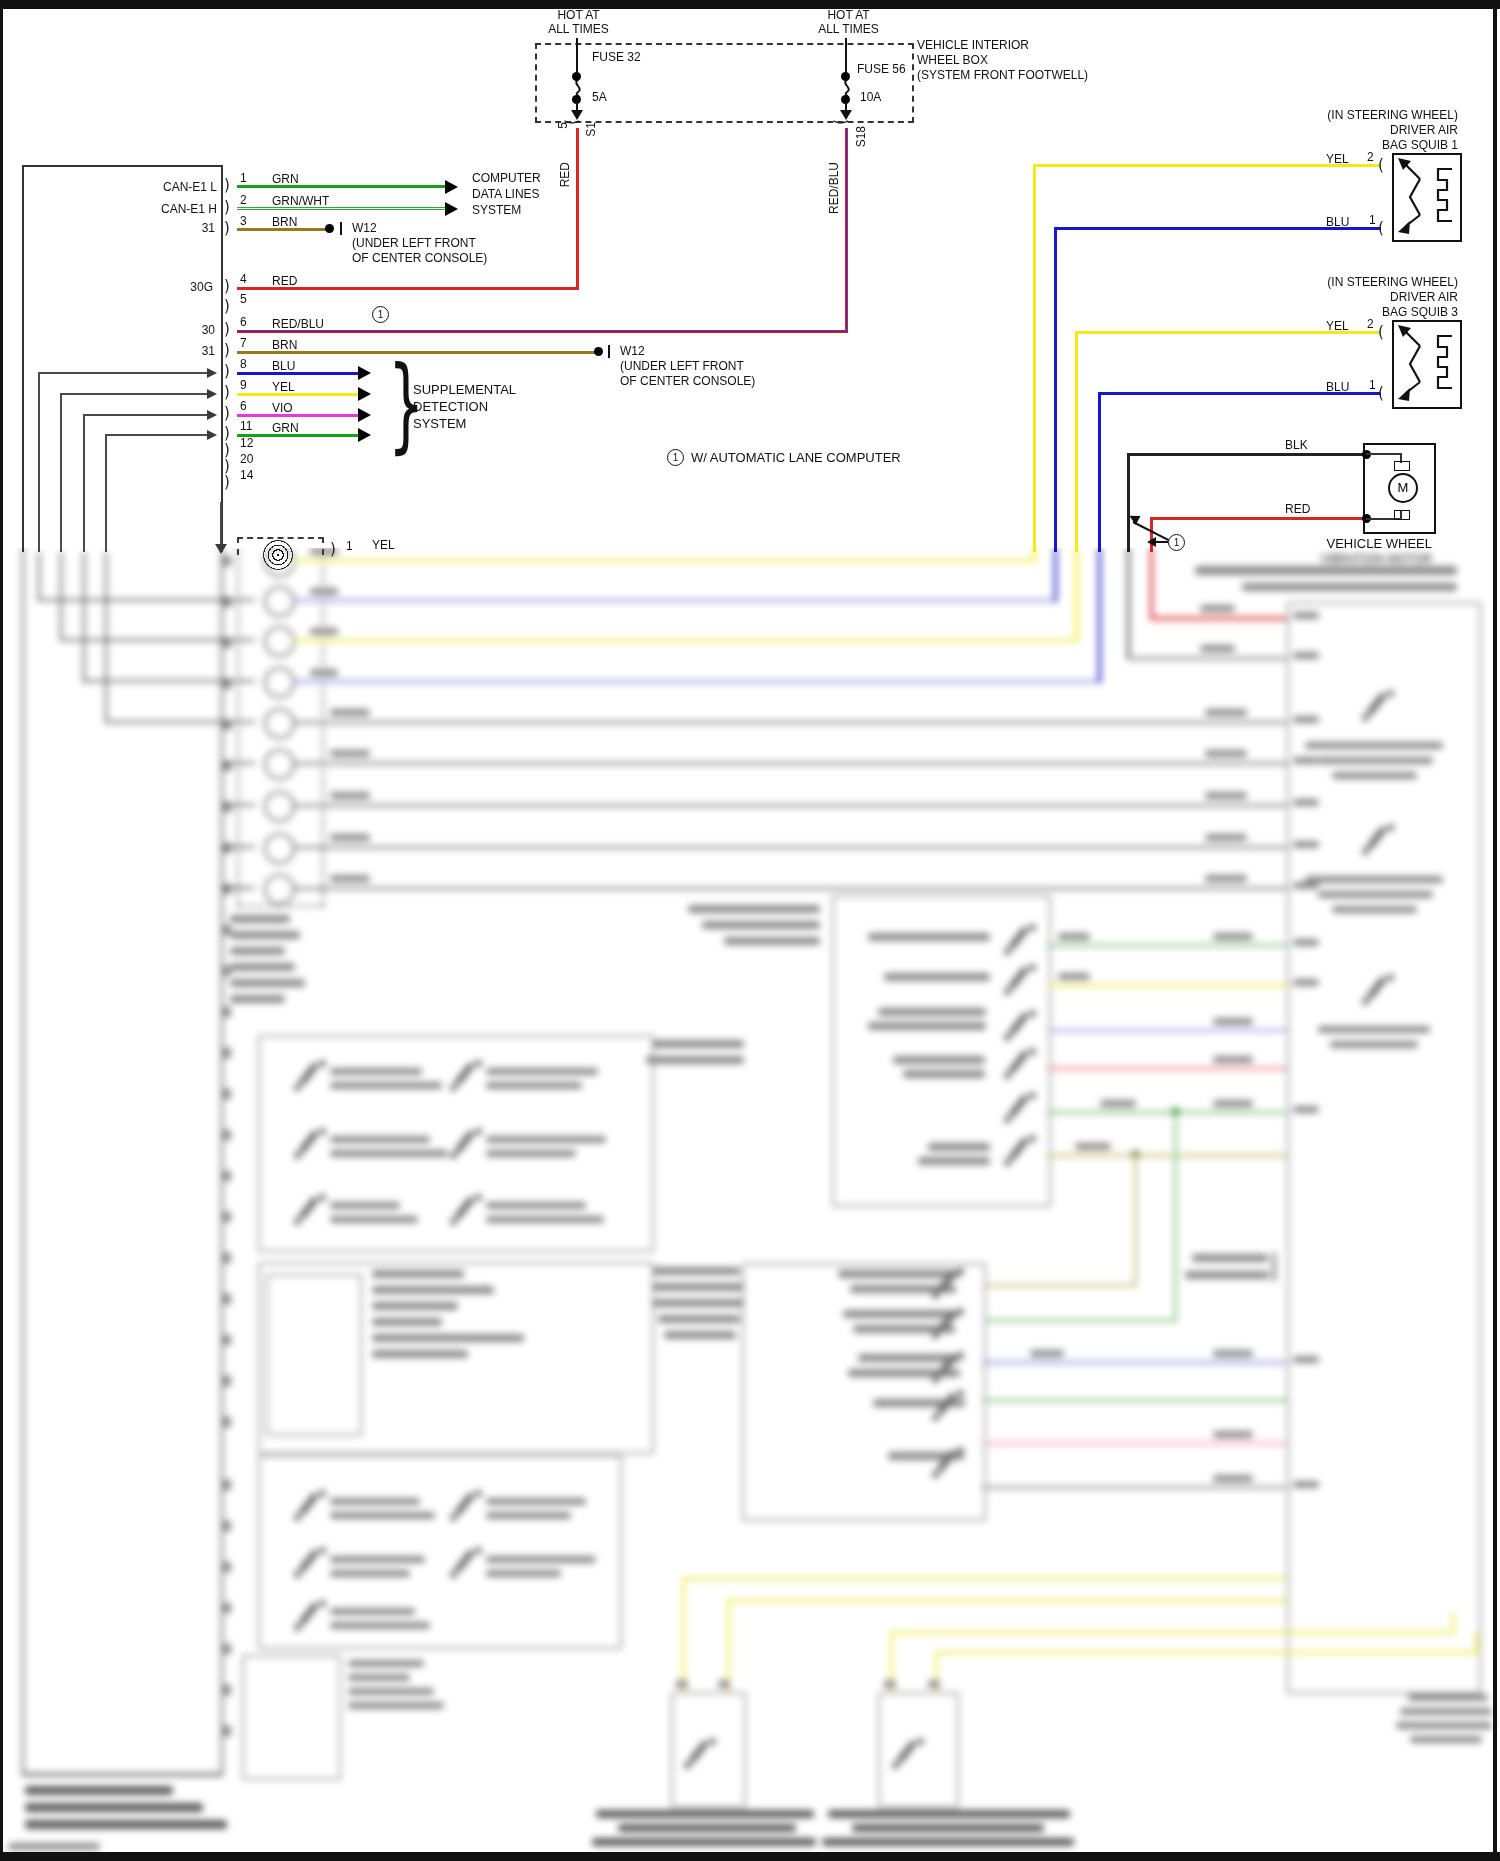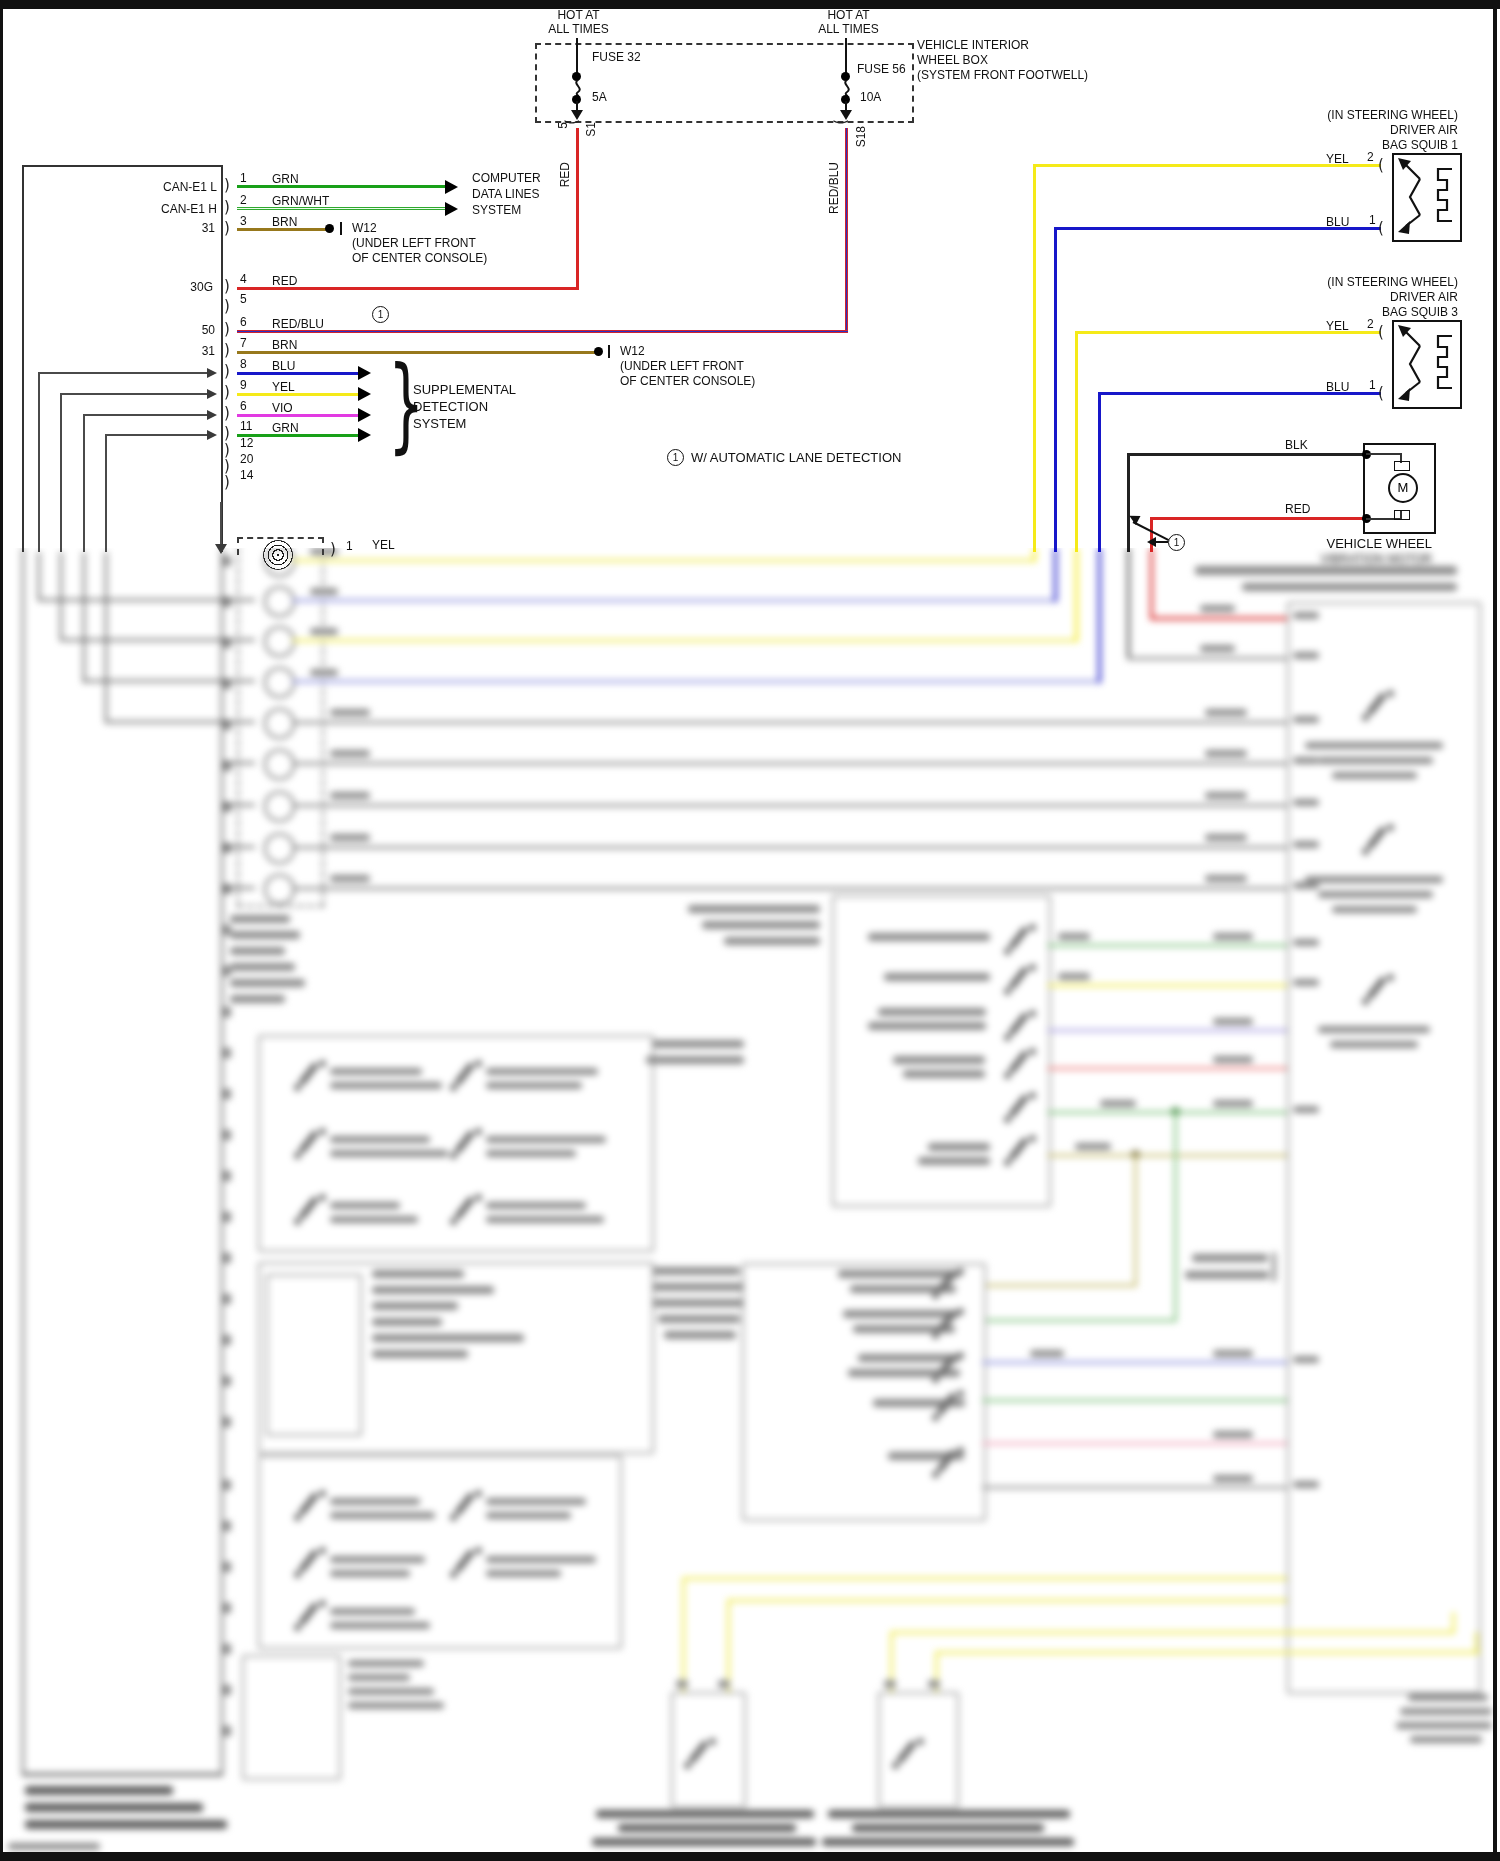--- a/index.html
+++ b/index.html
@@ -359,21 +359,21 @@
   <div class="a v rblv" style="left:845px;top:128px;height:205px"></div>
   <div class="tv" style="left:827px;top:162px">RED/BLU</div>
 
   <div class="a" style="left:22px;top:165px;width:201px;height:2px;background:#333"></div>
   <div class="a" style="left:22px;top:165px;width:2px;height:387px;background:#333"></div>
   <div class="a" style="left:221px;top:165px;width:2px;height:387px;background:#333"></div>
   <div class="t tr" style="left:130px;top:180px;width:87px">CAN-E1 L</div>
   <div class="t tr" style="left:130px;top:202px;width:87px">CAN-E1 H</div>
   <div class="t tr" style="left:192px;top:221px;width:23px">31</div>
   <div class="t tr" style="left:180px;top:280px;width:33px">30G</div>
-  <div class="t tr" style="left:192px;top:323px;width:23px">50</div>
+  <div class="t tr" style="left:192px;top:323px;width:23px">30</div>
   <div class="t tr" style="left:192px;top:344px;width:23px">31</div>
 
   <div class="paren pr" style="left:224px;top:176px"></div>
     <div class="t" style="left:240px;top:171px">1</div>
   <div class="paren pr" style="left:224px;top:198px"></div>
     <div class="t" style="left:240px;top:193px">2</div>
   <div class="paren pr" style="left:224px;top:219px"></div>
     <div class="t" style="left:240px;top:214px">3</div>
   <div class="paren pr" style="left:224px;top:277px"></div>
     <div class="t" style="left:240px;top:272px">4</div>
@@ -452,21 +452,21 @@
   <div class="a g" style="left:105px;top:434px;width:103px"></div>
     <div class="ars" style="left:207px;top:430px"></div>
   <div class="a gv" style="left:38px;top:372px;height:180px"></div>
   <div class="a gv" style="left:60px;top:393px;height:159px"></div>
   <div class="a gv" style="left:83px;top:414px;height:138px"></div>
   <div class="a gv" style="left:105px;top:434px;height:118px"></div>
   <div class="a gv" style="left:220px;top:502px;height:44px"></div>
   <div class="ad" style="left:215px;top:544px;border-top-color:#3a3a3a"></div>
 
   <div class="cnum" style="left:667px;top:449px">1</div>
-  <div class="t" style="left:691px;top:450px;font-size:13px">W/ AUTOMATIC LANE DETECTION</div>
+  <div class="t" style="left:691px;top:450px;font-size:13px">W/ AUTOMATIC LANE COMPUTER</div>
 
   <div class="a" style="left:237px;top:537px;width:83px;height:16px;border:2px dashed #3a3a3a;border-bottom:none"></div>
   <div class="spiral" style="left:263px;top:540px"></div>
   <div class="paren pr" style="left:330px;top:540px"></div>
   <div class="t" style="left:346px;top:539px">1</div>
   <div class="t" style="left:372px;top:538px">YEL</div>
 
   <div class="a v yel" style="left:1033px;top:164px;height:388px"></div>
   <div class="a v blu" style="left:1054px;top:227px;height:325px"></div>
   <div class="a v yel" style="left:1075px;top:331px;height:221px"></div>

